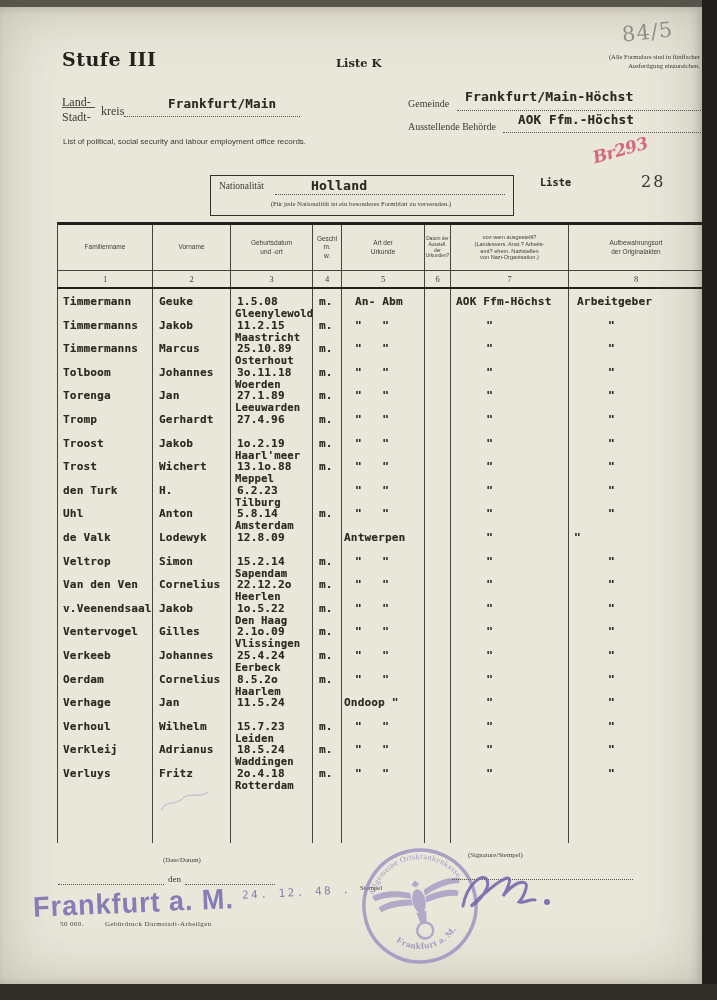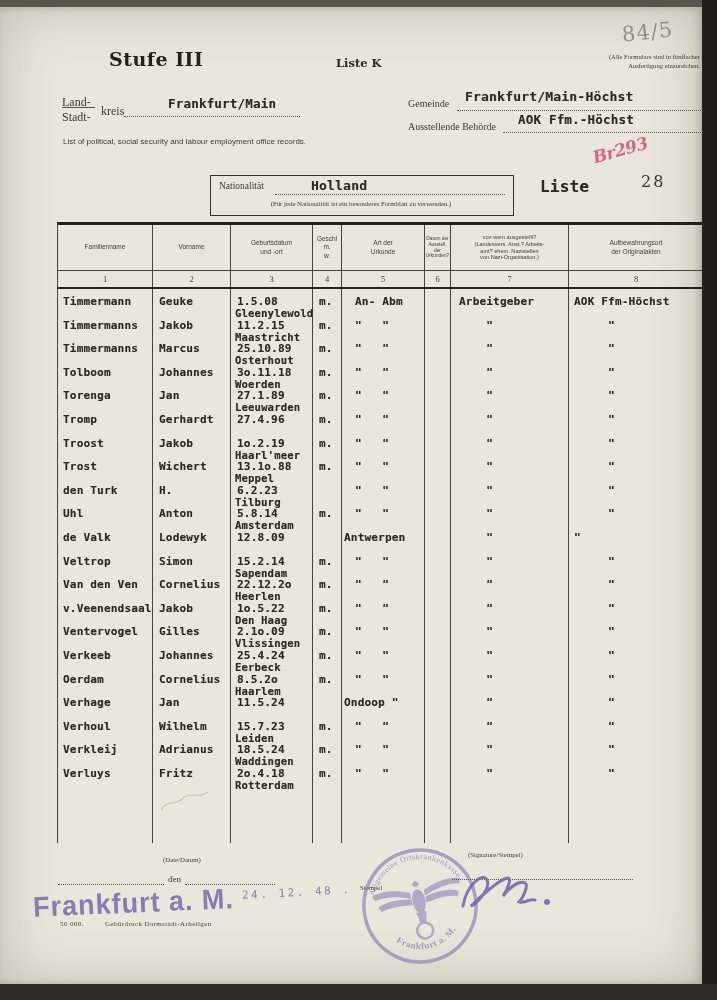--- a/index.html
+++ b/index.html
@@ -60,21 +60,21 @@
               color:rgba(116,108,170,.85);transform:rotate(-3deg);white-space:nowrap;}
   .imprint{font-size:7px;color:#4a473e;letter-spacing:.4px;}
   .round-stamp{transform:rotate(-12deg);opacity:.85;}
 </style>
 </head>
 <body>
 
 <div class="page">
   <div class="paper"></div>
 
-  <div class="abs stufe" style="left:62px;top:48px;margin-left:47px;">Stufe III</div>
+  <div class="abs stufe" style="left:62px;top:48px;">Stufe III</div>
   <div class="abs listek" style="left:336px;top:56px;">Liste K</div>
   <div class="abs print copies-note serif" style="left:520px;top:53px;width:180px;">(Alle Formulare sind in fünffacher
 Ausfertigung einzureichen.</div>
   <div class="abs folio" style="left:622px;top:20px;">84/5</div>
 
   <div class="abs print small-label serif" style="left:62px;top:95px;">Land-</div>
   <div class="abs solidline" style="left:62px;top:107px;width:33px;"></div>
   <div class="abs print small-label serif" style="left:62px;top:110px;">Stadt-</div>
   <div class="abs print small-label serif" style="left:101px;top:104px;">kreis</div>
   <div class="abs dotline" style="left:124px;top:116px;width:176px;"></div>
@@ -90,21 +90,21 @@
 
   <div class="abs print sans" style="left:63px;top:137px;font-size:8px;">List of political, social security and labour employment office records.</div>
   <div class="abs red-note" style="left:592px;top:140px;">Br293</div>
 
   <div class="abs natbox" style="left:210px;top:175px;">
     <div class="abs print serif" style="left:8px;top:5px;font-size:9.5px;">Nationalität</div>
     <div class="abs dotline" style="left:64px;top:18px;width:230px;"></div>
     <div class="abs typed" style="left:100px;top:2px;font-size:13px;">Holland</div>
     <div class="abs print serif" style="left:0;top:24px;width:300px;text-align:center;font-size:6.8px;">(Für jede Nationalität ist ein besonderes Formblatt zu verwenden.)</div>
   </div>
-  <div class="abs typed" style="left:540px;top:177px;font-size:16px;">Liste</div>
+  <div class="abs typed" style="left:540px;top:177px;font-size:10px;">Liste</div>
   <div class="abs liste-num" style="left:641px;top:172px;">28</div>
 
   <div class="abs" style="left:57px;top:222px;width:646px;">
     <div class="grid thead">
       <div class="hcell">Familienname</div>
       <div class="hcell">Vorname</div>
       <div class="hcell">Geburtsdatum
 und -ort</div>
       <div class="hcell">Geschl
 m.
@@ -133,22 +133,22 @@
     </div>
 
     <div id="tbody">
       <div class="grid trow">
         <div class="c c1"><span class="typed">Timmermann</span></div>
         <div class="c c2"><span class="typed">Geuke</span></div>
         <div class="c c3"><span class="typed">1.5.08</span><span class="typed place">Gleenylewold</span></div>
         <div class="c c4"><span class="typed">m.</span></div>
         <div class="c c5"><span class="typed">An- Abm</span></div>
         <div class="c c6"></div>
+        <div class="c c8"><span class="typed">AOK Ffm-Höchst</span></div>
         <div class="c c7"><span class="typed">Arbeitgeber</span></div>
-        <div class="c c8"><span class="typed">AOK Ffm-Höchst</span></div>
       </div>
 
       <div class="grid trow">
         <div class="c c1"><span class="typed">Timmermanns</span></div>
         <div class="c c2"><span class="typed">Jakob</span></div>
         <div class="c c3"><span class="typed">11.2.15</span><span class="typed place">Maastricht</span></div>
         <div class="c c4"><span class="typed">m.</span></div>
         <div class="c c5"><span class="typed">"   "</span></div>
         <div class="c c6"></div>
         <div class="c c7"><span class="typed">    "</span></div>

